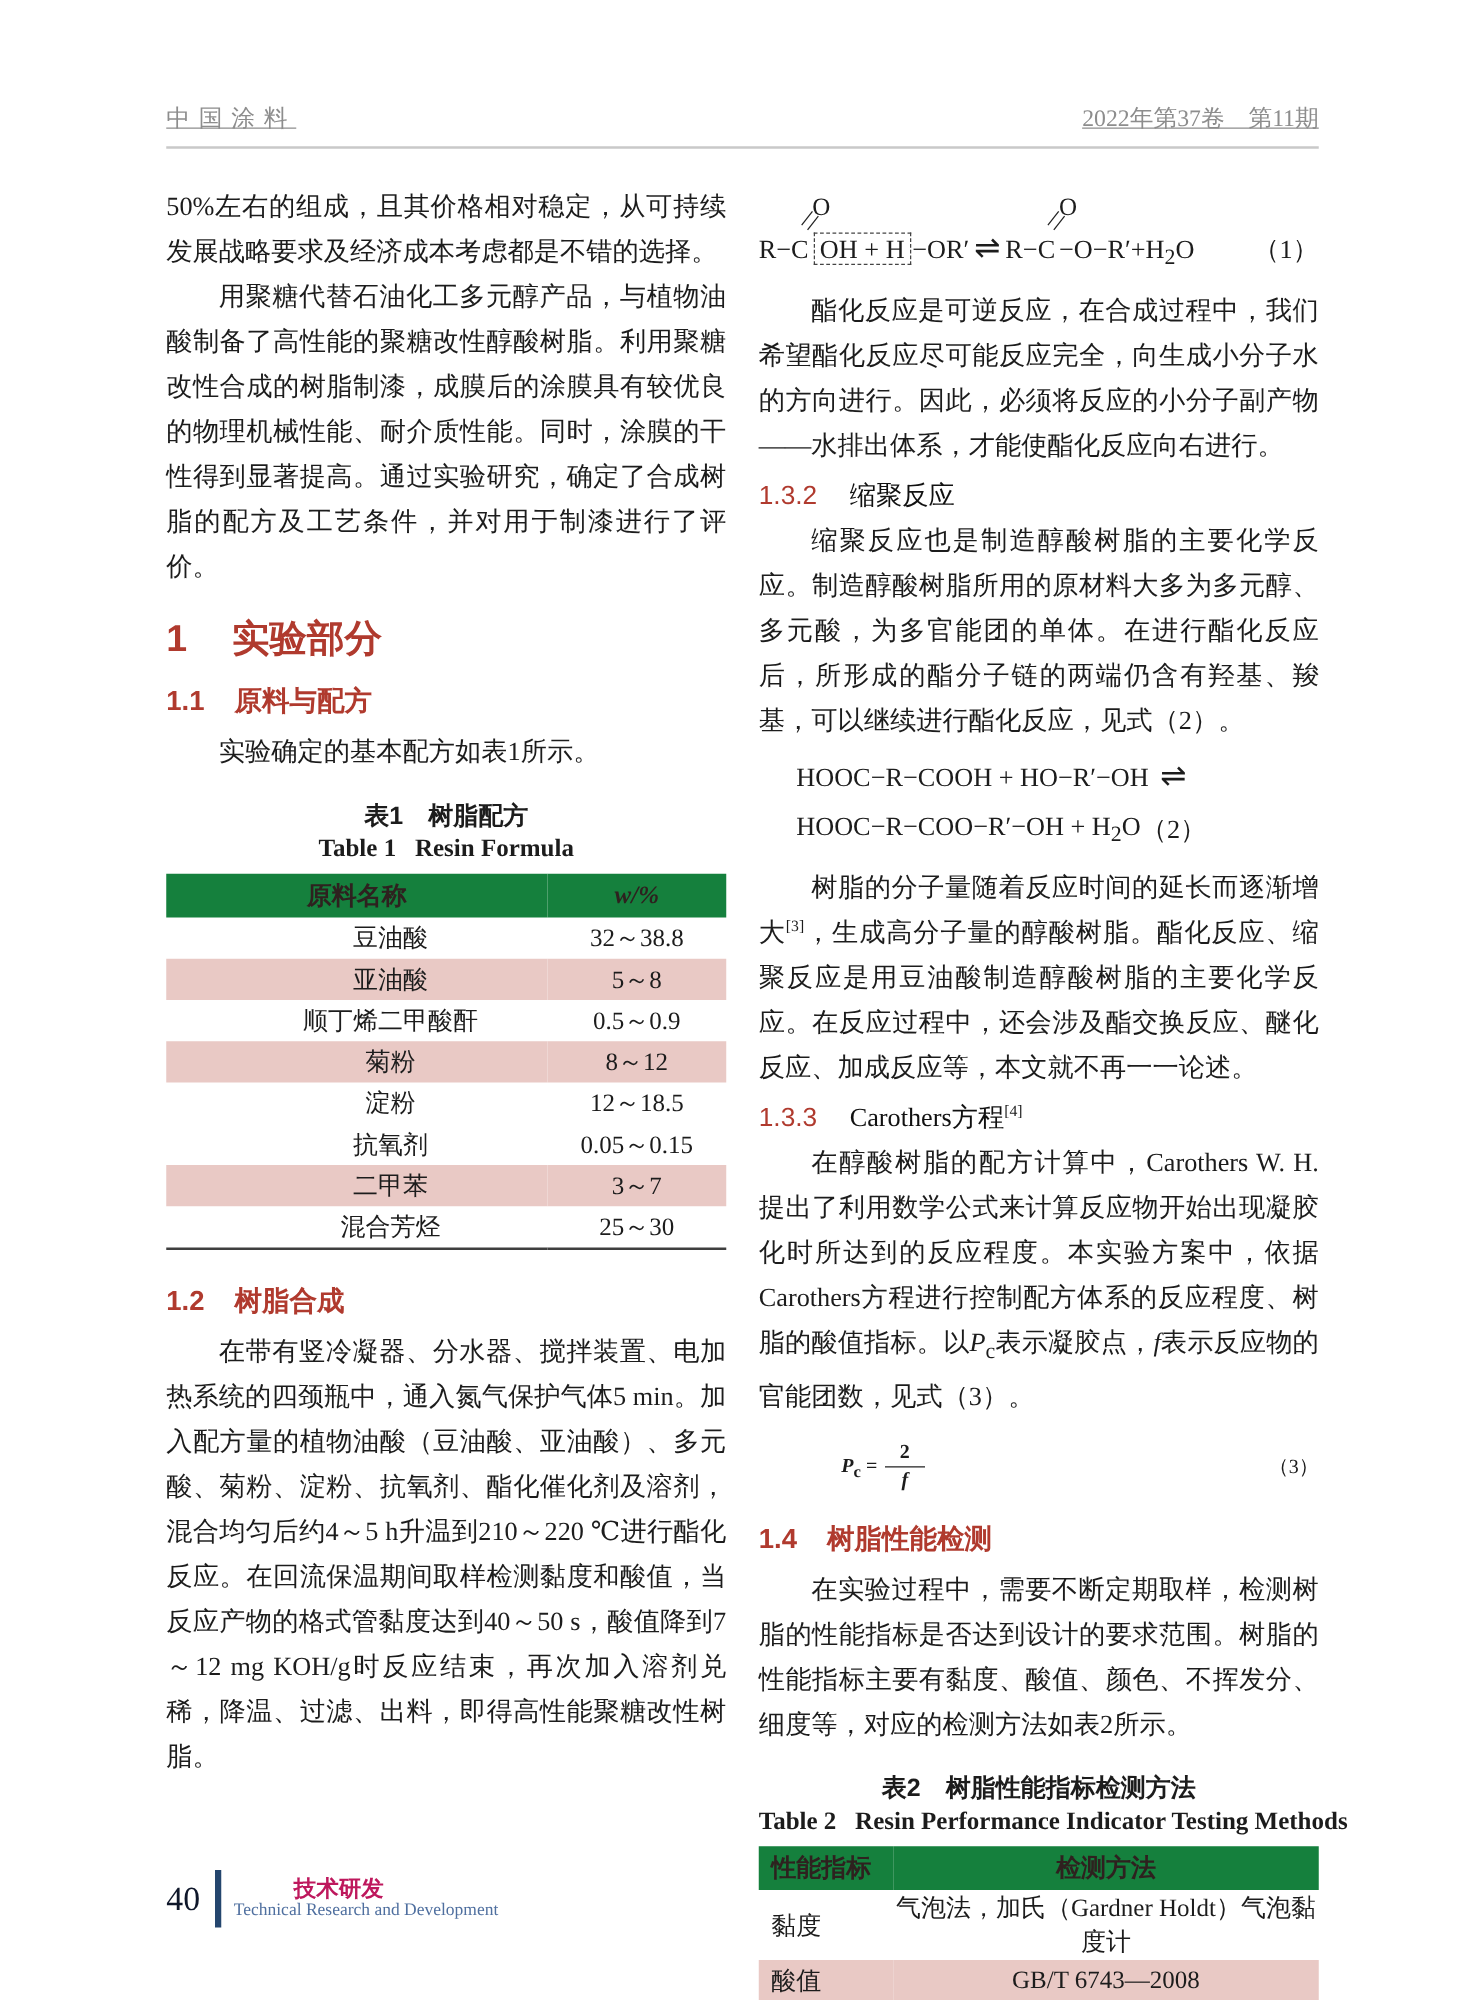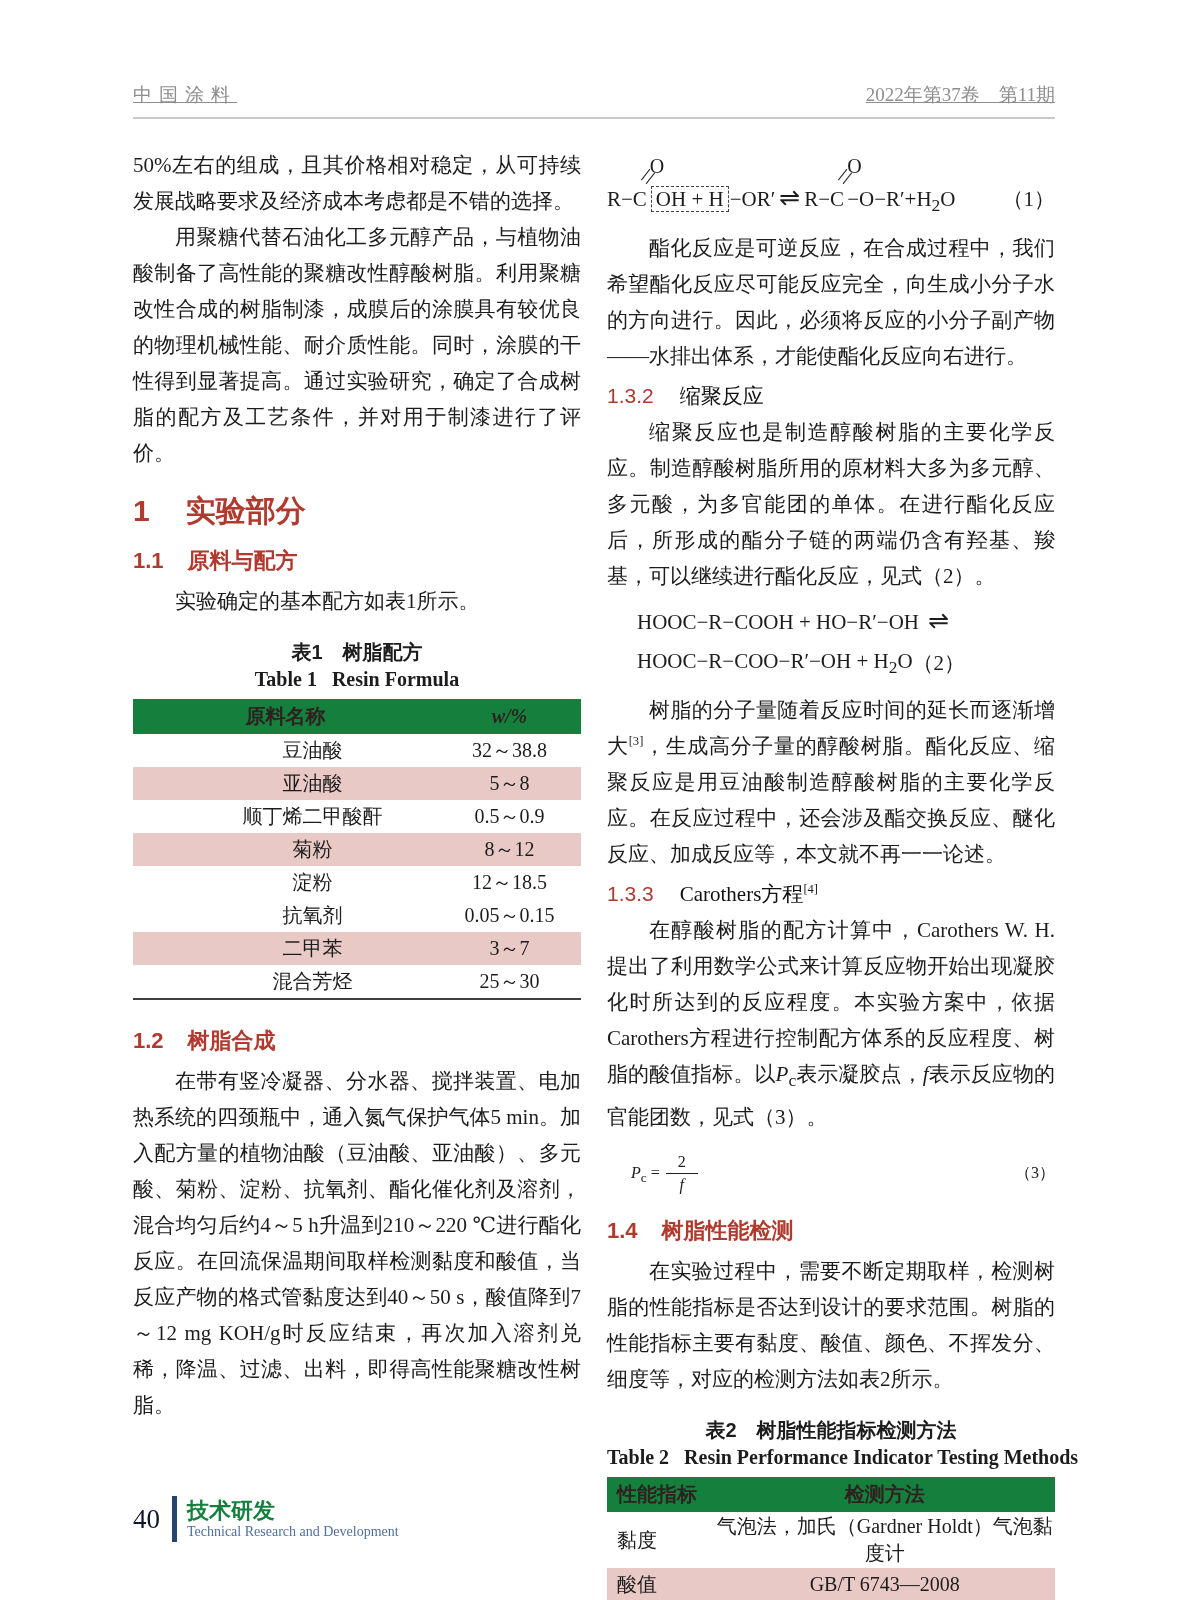--- a/index.html
+++ b/index.html
@@ -86,32 +86,32 @@
     position:absolute;left:-6px;top:-12px;width:14px;height:5px;
     border-top:1.7px solid #222;border-bottom:1.7px solid #222;
     transform:rotate(-52deg);
   }
   .cgroup .oatom{position:absolute;left:3px;top:-30px;font-size:20px;}
   .dashedbox{border:1.7px dashed #444;padding:0 4px;margin:0 1px;}
   .equil{font-family:"DejaVu Sans",sans-serif;font-size:25px;margin:0 4px;line-height:0;}
   .eq2line1{margin:16px 0 14px 30px;}
   .eq2line2{display:flex;justify-content:flex-start;margin:0 0 14px 30px;}
   .eq3{display:flex;justify-content:space-between;align-items:center;margin:18px 0 22px 0;}
-  .eq3 .lhs{margin-left:24px;}
+  .eq3 .lhs{margin-left:66px;font-weight:bold;}
   .frac{display:inline-block;vertical-align:middle;text-align:center;line-height:1.15;margin:0 6px;}
   .frac .fnum{display:block;border-bottom:1.6px solid #222;padding:0 12px 2px 12px;}
   .frac .fden{display:block;font-style:italic;padding-top:2px;}
 
   
   .page-footer{position:absolute;left:133px;top:1496px;display:flex;align-items:center;}
   .pageno{font-size:27px;color:#0f172a;margin-right:12px;}
   .fbar{width:5px;height:46px;background:#24466e;margin-right:10px;}
   .ftitle-zh{
     font-family:"Liberation Sans","DejaVu Sans",sans-serif;
-    font-size:22px;font-weight:bold;color:#15803d;line-height:1.15;
+    font-size:18px;font-weight:bold;color:#be185d;line-height:1.15;margin-left:48px;
   }
   .ftitle-en{font-size:14px;color:#4f6f9f;}
 </style>
 </head>
 <body>
 
 <div class="page-inner">
 
   <header class="page-header">
     <span class="journal">中国涂料</span>

